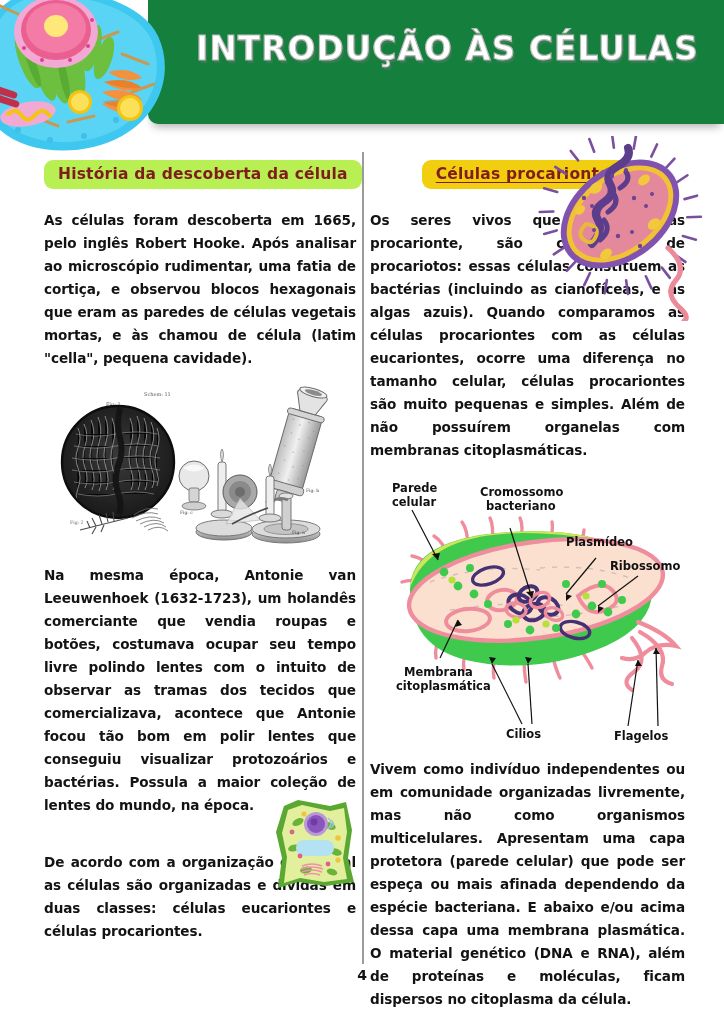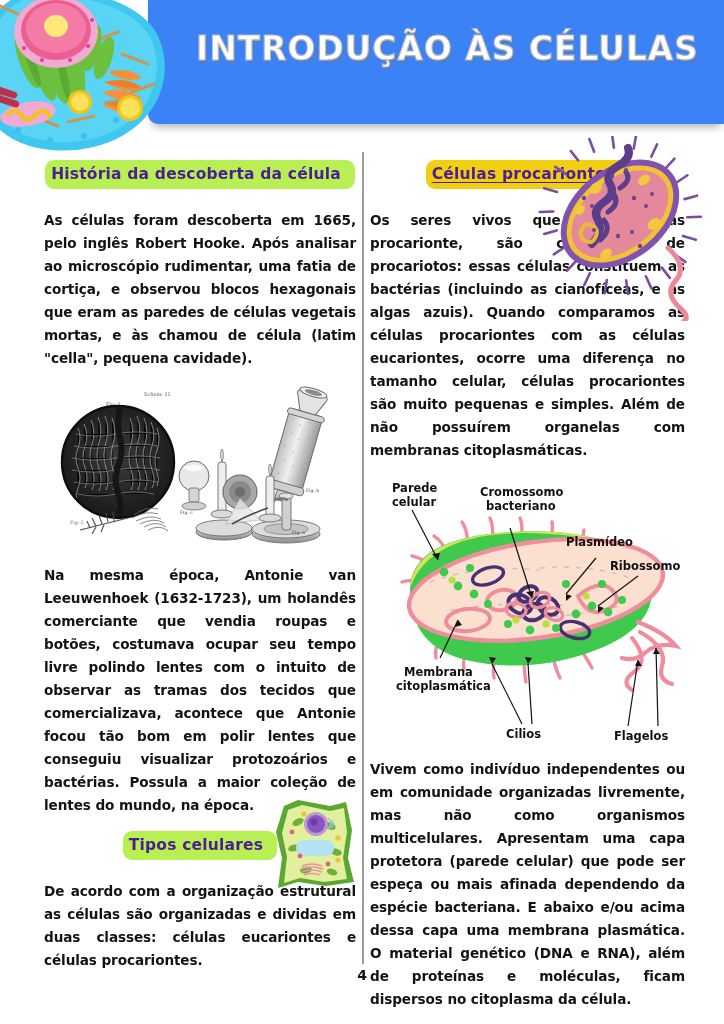--- a/index.html
+++ b/index.html
@@ -15,21 +15,21 @@
     font-family: "DejaVu Sans", sans-serif;
   }
 
   
   #header-bar {
     position: absolute;
     left: 148px;
     top: 0;
     width: 576px;
     height: 124px;
-    background: #3b82f6;
+    background: #15803d;
     border-bottom-left-radius: 10px;
     box-shadow: 0 7px 9px -4px rgba(0,0,0,0.30);
     z-index: 3;
   }
   #page-title {
     position: absolute;
     left: 0;
     top: 28px;
     width: 100%;
     text-align: center;
@@ -69,26 +69,26 @@
     position: absolute;
     top: 160px;
     z-index: 4;
   }
   #left-column  { left: 44px;  width: 312px; }
   #right-column { left: 370px; width: 315px; }
 
   
   .badge {
     display: inline-block;
-    padding: 5px 14px 6px 6px;
+    padding: 5px 14px 6px 14px;
     border-radius: 9px;
     font-family: "DejaVu Sans", sans-serif;
     font-size: 15.5px;
     font-weight: bold;
-    color: #4c1d95;
+    color: #7f1d1d;
     letter-spacing: 0.2px;
     white-space: nowrap;
   }
   .badge-green  { background: #b8ef52; }
   .badge-yellow { background: #f2ce10; text-decoration: underline; text-underline-offset: 3px; }
   .badge-row { text-align: center; }
   .badge-row-left { text-align: center; }
 
   
   .body-text {
@@ -403,23 +403,20 @@
     </svg>
   </div>
 
 
   <div class="gap-md"></div>
 
   <p class="body-text">Na mesma época, Antonie van Leeuwenhoek (1632-1723), um holandês comerciante que vendia roupas e botões, costumava ocupar seu tempo livre polindo lentes com o intuito de observar as tramas dos tecidos que comercializava, acontece que Antonie focou tão bom em polir lentes que conseguiu visualizar protozoários e bactérias. Possula a maior coleção de lentes do mundo, na época.</p>
 
   <div class="gap-sm"></div>
 
-  <div class="badge-row">
-    <span class="badge badge-green">Tipos celulares</span>
-  </div>
 
   <div class="gap-md"></div>
 
   <p class="body-text">De acordo com a organização estrutural as células são organizadas e dividas em duas classes: células eucariontes e células procariontes.</p>
 </div>
 
 <div id="plant-cell-art">
   <svg viewBox="0 0 92 96" width="92" height="96">
 
     <path d="M16 10 L30 4 L62 10 L78 6 L84 34 L80 62 L86 86 L58 90 L30 86 L10 92 L14 62 L8 36 Z" fill="#5aa832"></path>

